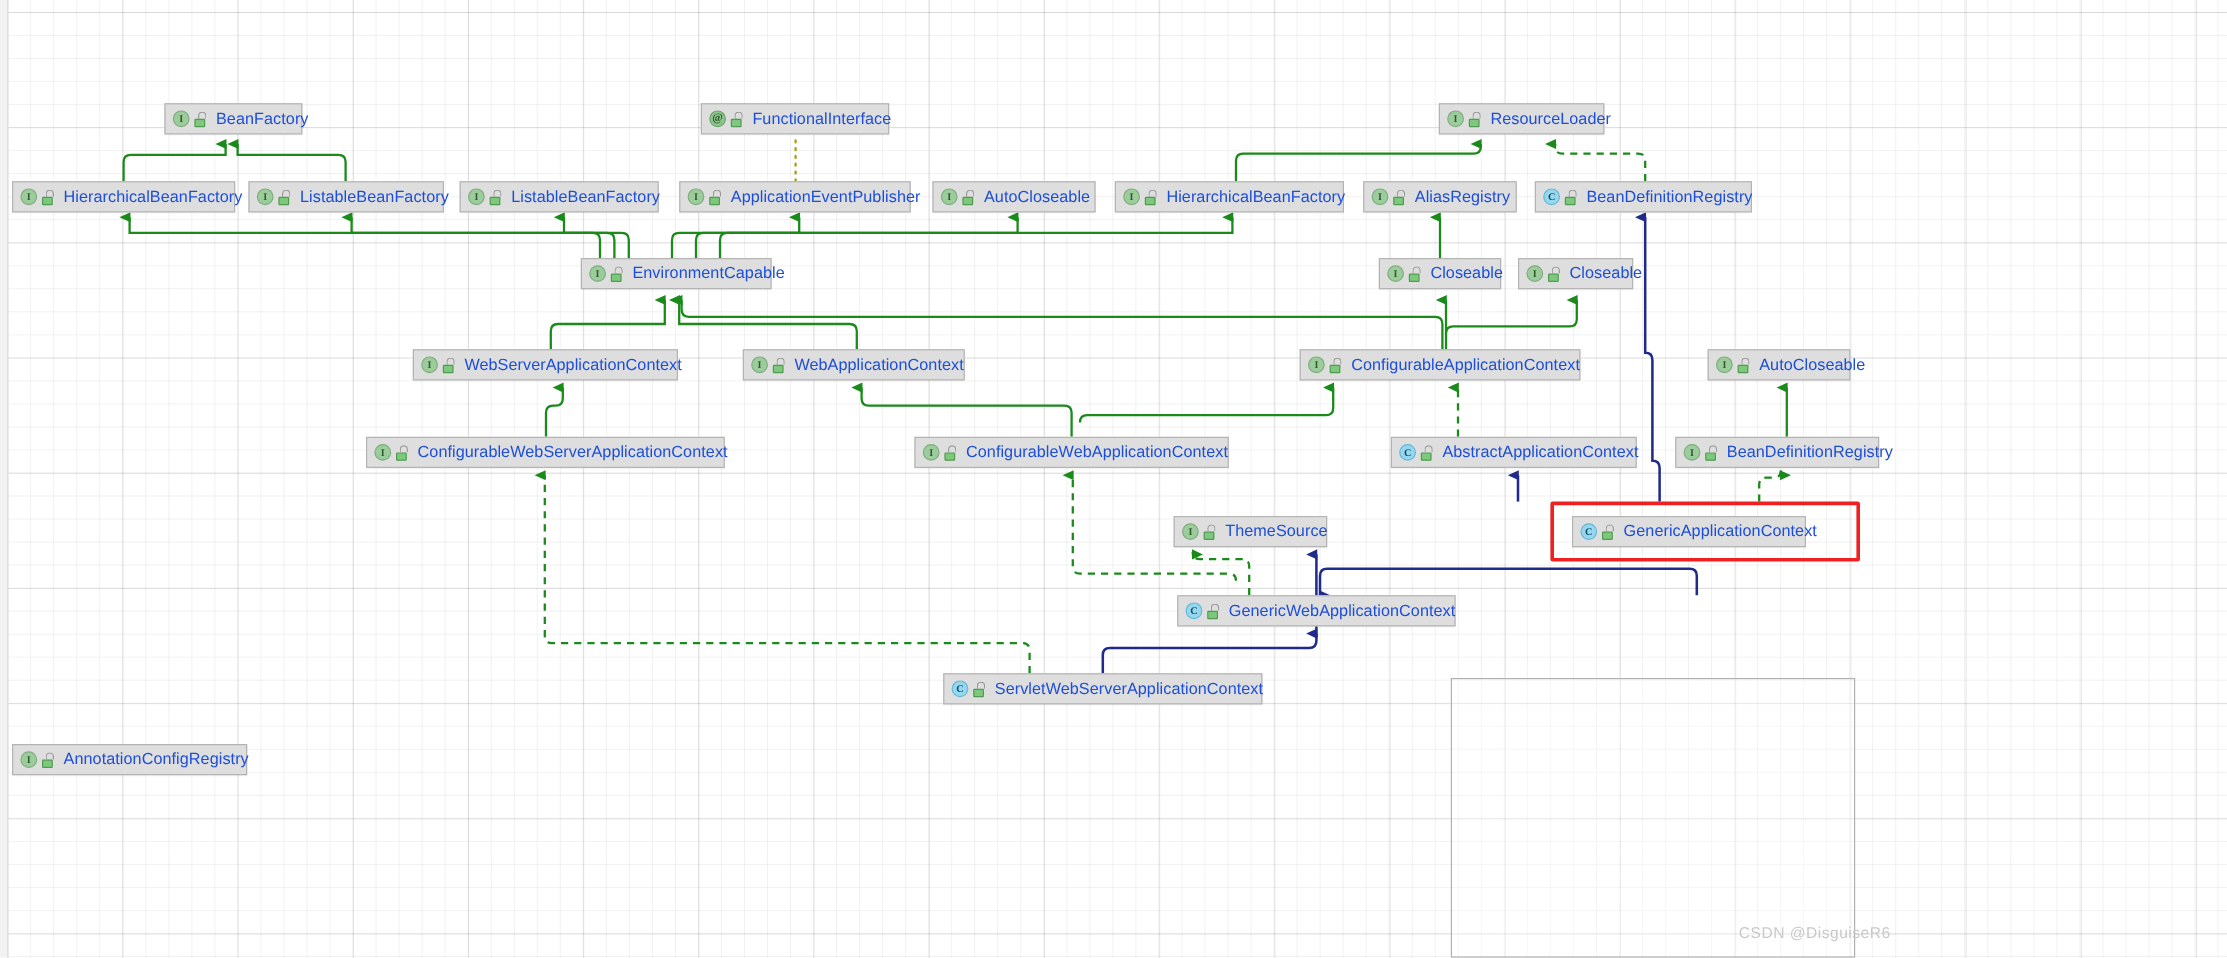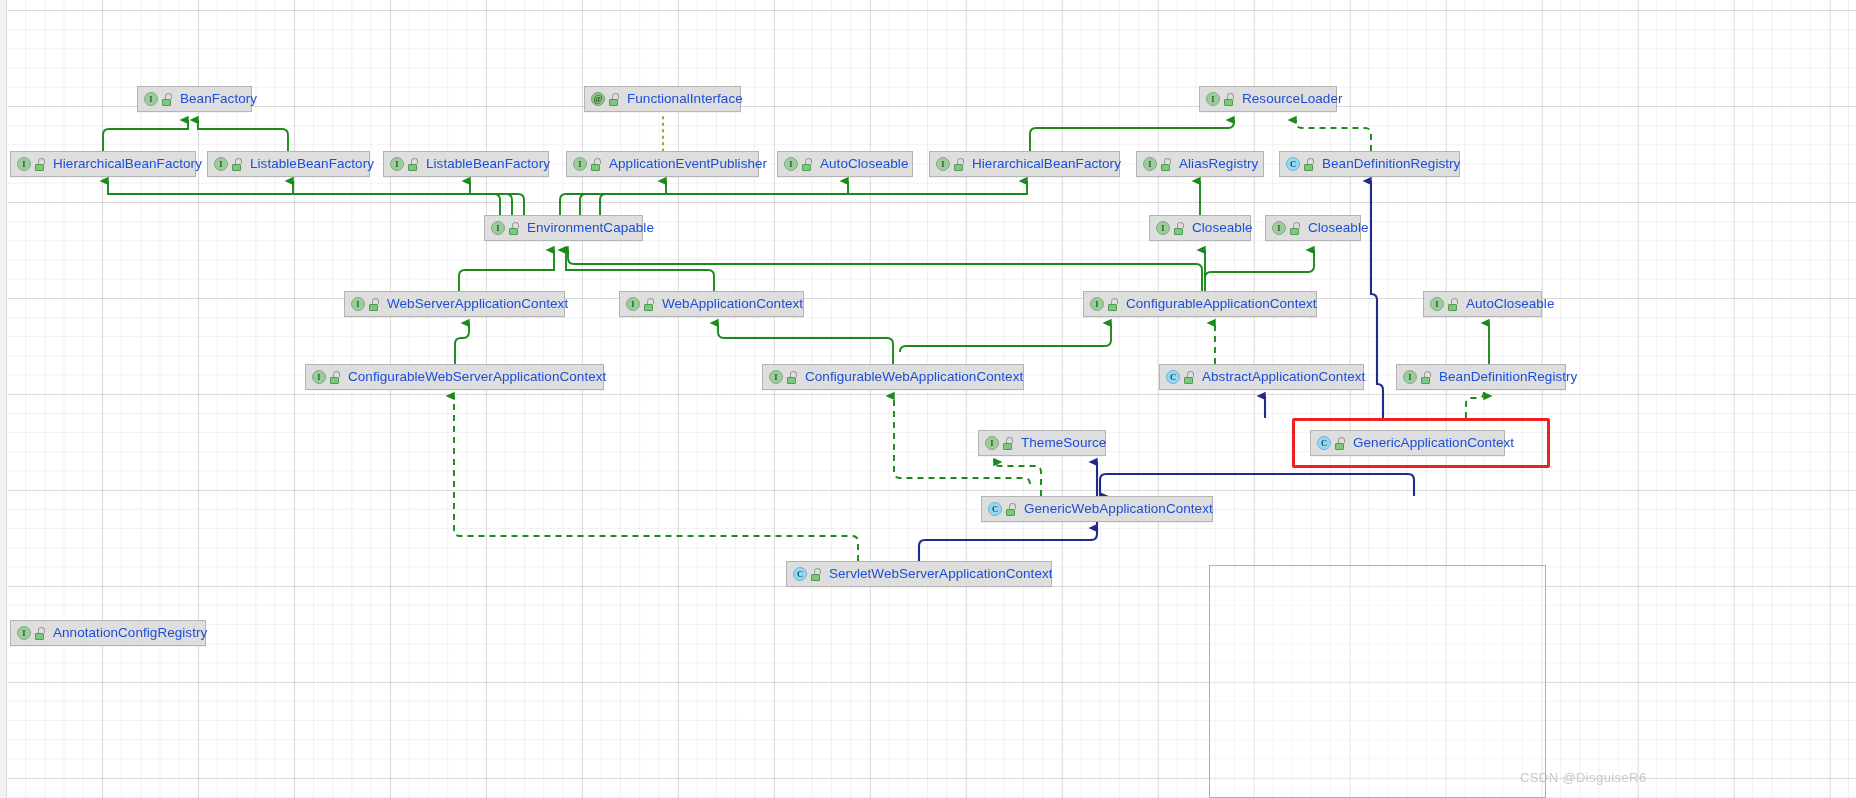--- a/index.html
+++ b/index.html
@@ -376,14 +376,14 @@
         <span class="lock">
           <span class="shk"></span>
           <span class="body"></span>
         </span>
         <span class="nlabel">AnnotationConfigRegistry</span>
       </div>
     </div>
 
   <div id="highlight-box" style="left: 1292px; top: 418px; width: 258px; height: 50px; border-color: rgb(240, 32, 32);"></div>
   <div id="mini-panel" style="left: 1209px; top: 565px; width: 337px; height: 233px;"></div>
-  <div id="watermark" style="left: 1520px; top: 770px;">CSDN @DisguiseR6</div>
+  <div id="watermark" style="left: 1449px; top: 770px;">CSDN @DisguiseR6</div>
 </div>
 
 </body></html>

